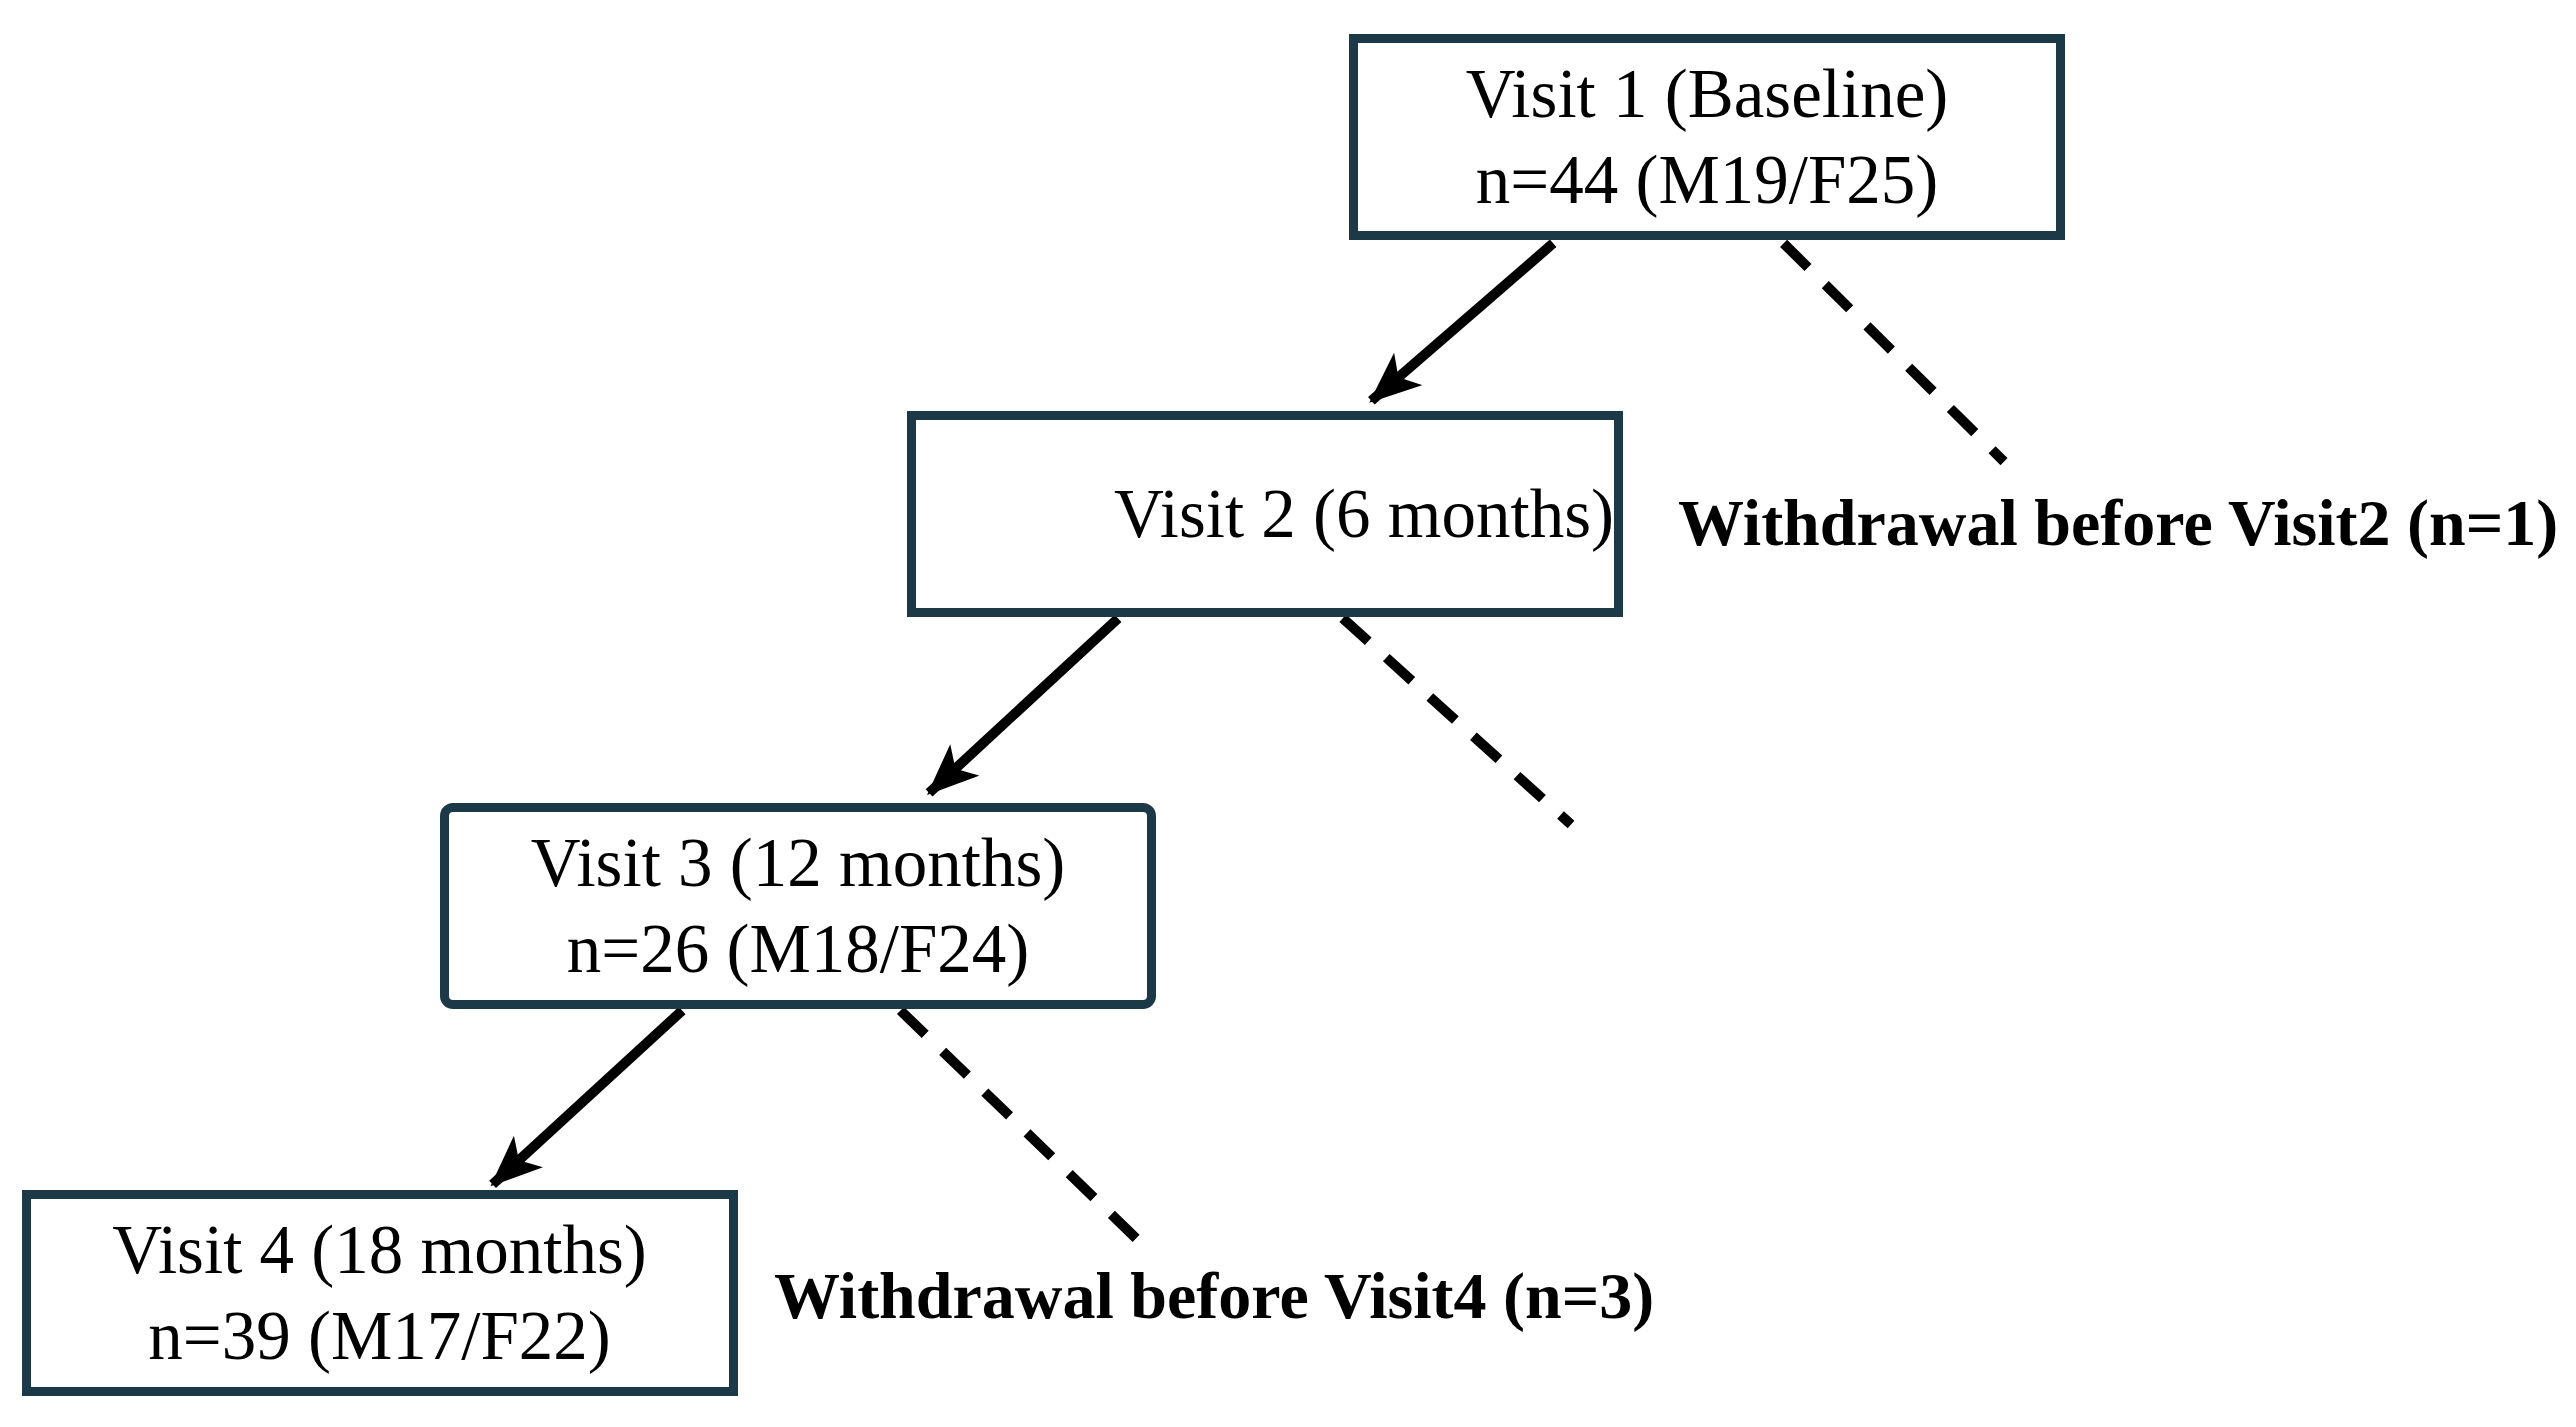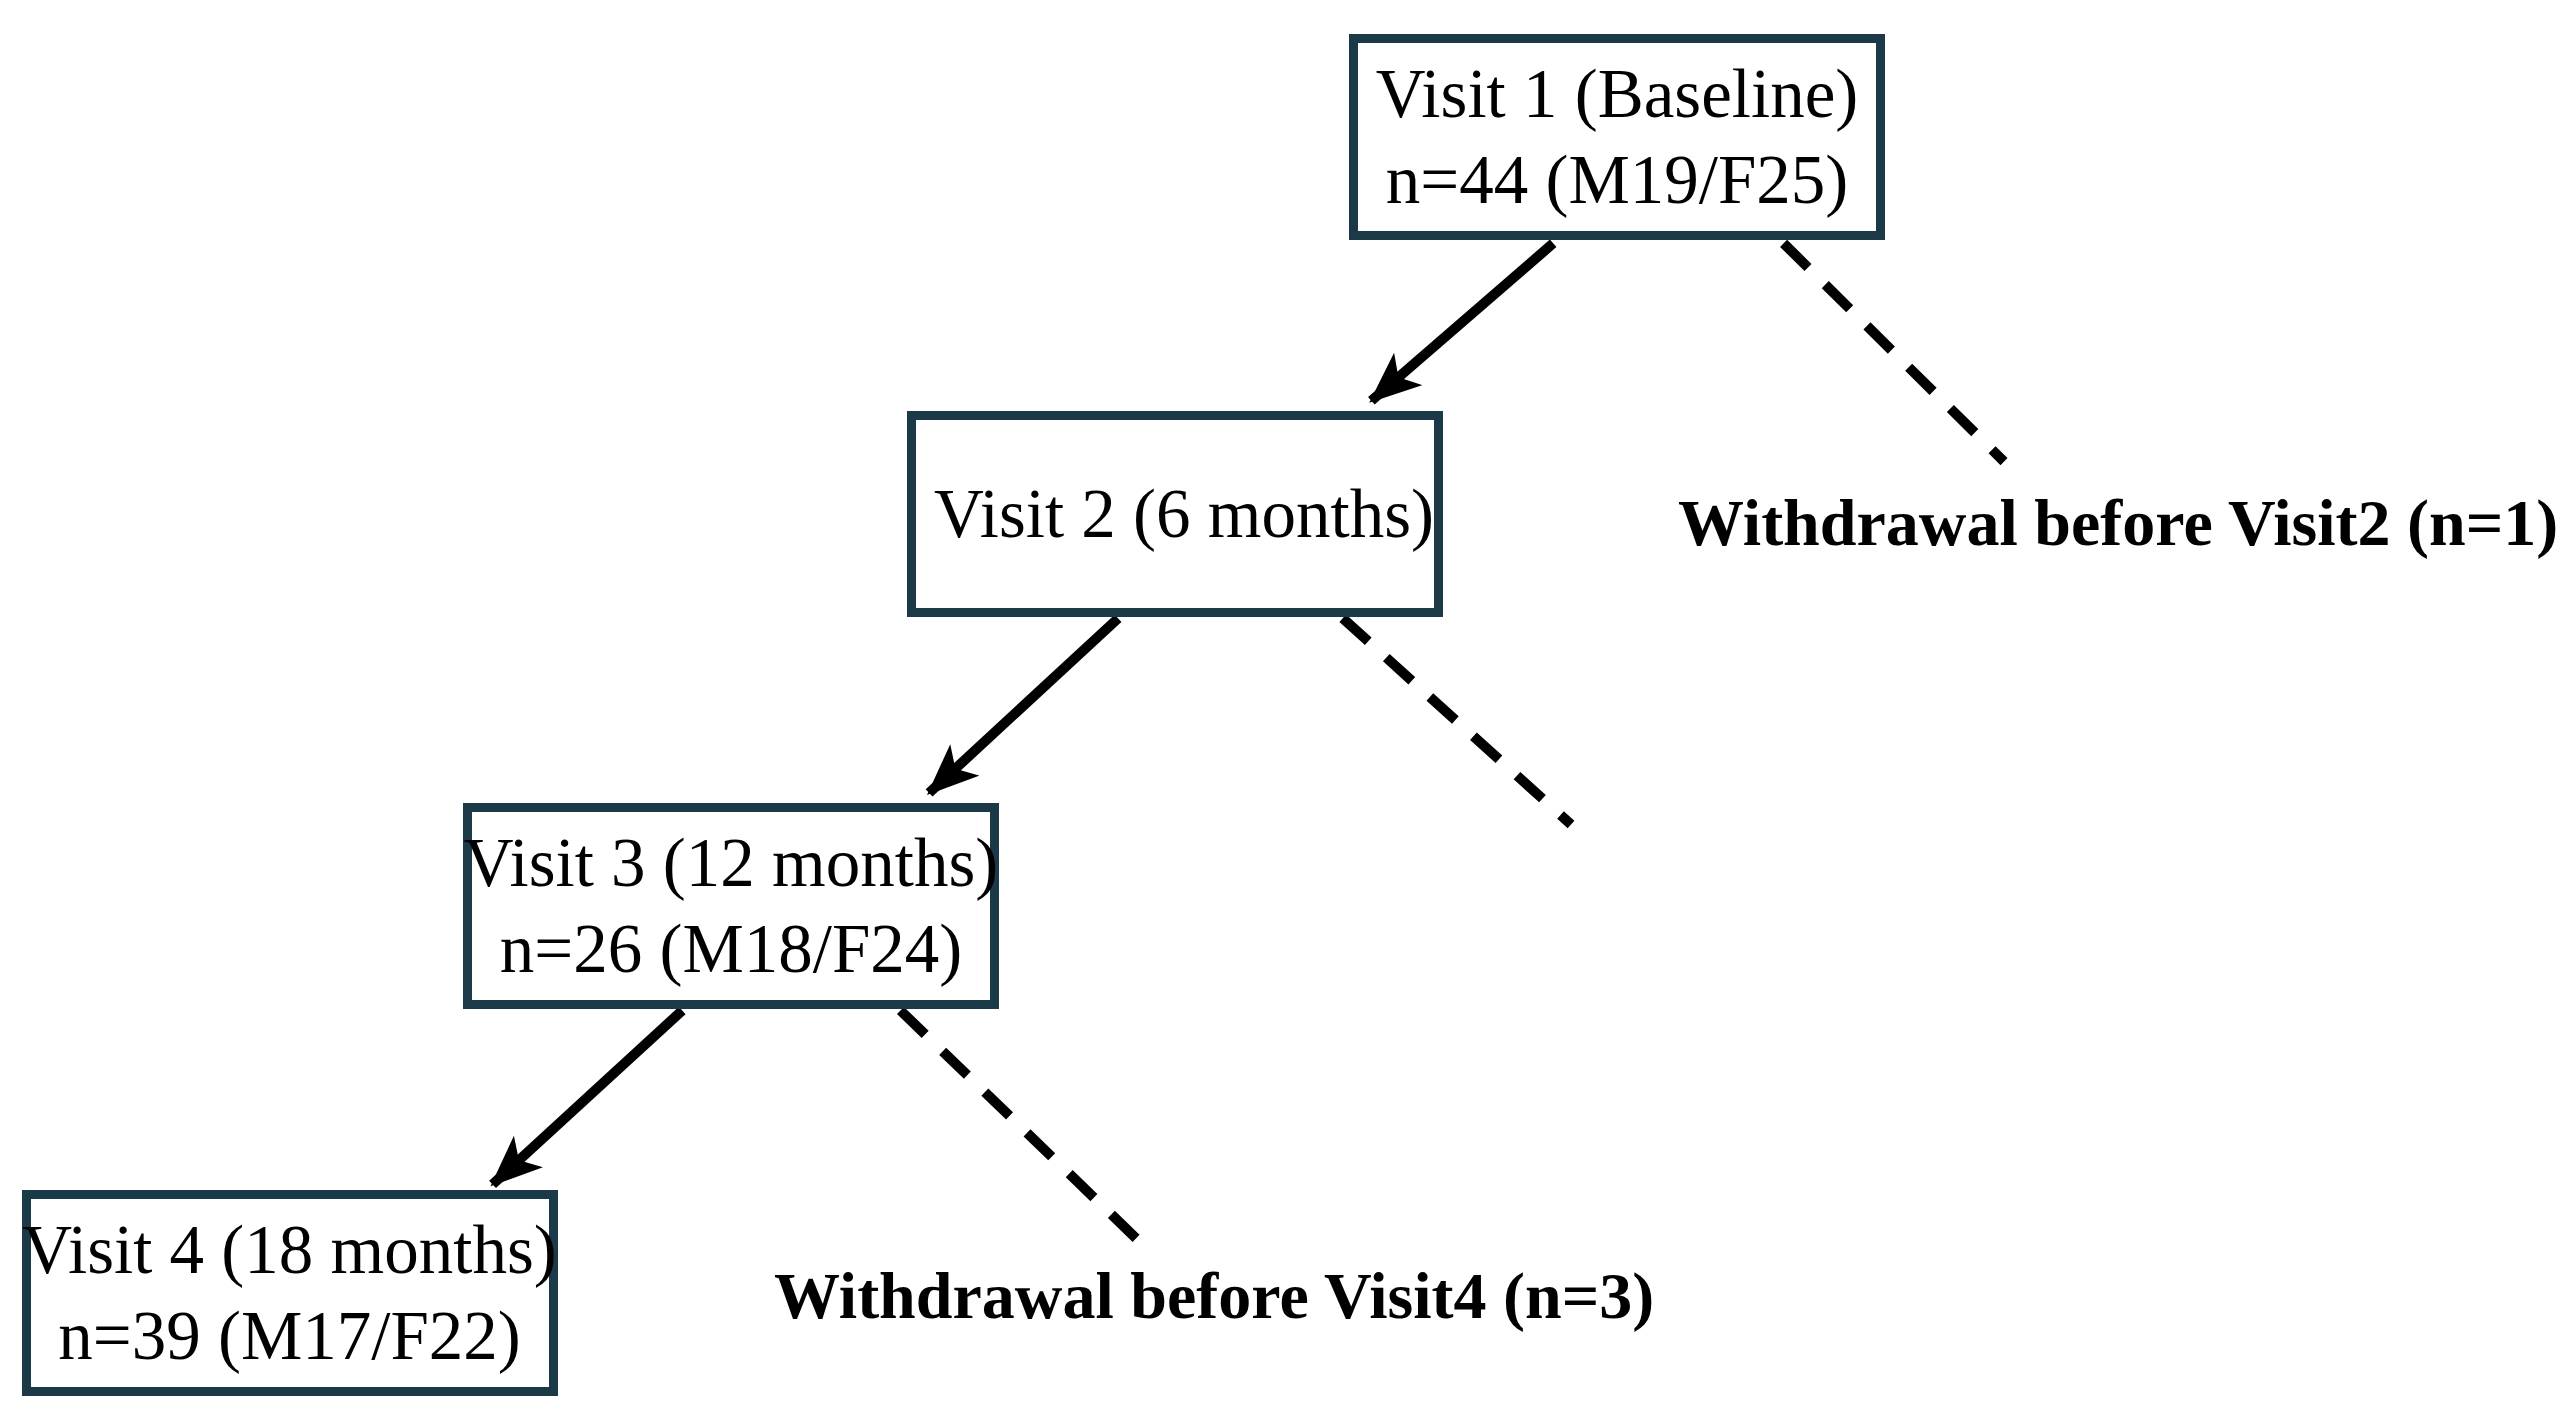--- a/index.html
+++ b/index.html
@@ -32,37 +32,37 @@
     stroke: var(--connector-color, #000000);
     stroke-width: 14;
     stroke-dasharray: 48 34;
     fill: none;
   }
   .arrowhead-shape {
     fill: var(--connector-color, #000000);
   }
   .visit-box {
     position: absolute;
-    width: 536px;
+    width: 716px;
     height: 206px;
     box-sizing: border-box;
     border: 9.3px solid var(--box-border, #1c3947);
     background: #ffffff;
     display: flex;
     flex-direction: column;
     align-items: center;
     justify-content: center;
     text-align: center;
     font-size: 69px;
     line-height: 86px;
     white-space: nowrap;
   }
   .box-1 { left: 1349px; top: 34px; }
   .box-2 { left: 907px; top: 411px; align-items: flex-end; }
-  .box-3 { left: 463px;  top: 803px; }
+  .box-3 { left: 440px;  top: 803px; border-radius: 13px; }
   .box-4 { left: 21.5px;   top: 1190px; text-align: right; }
   .withdrawal-label {
     position: absolute;
     font-size: 66px;
     line-height: 83px;
     white-space: nowrap;
     font-weight: bold;
   }
   .withdrawal-1 { left: 1678px; top: 481px; }
   .withdrawal-2 { left: 1225px; top: 862px; }

